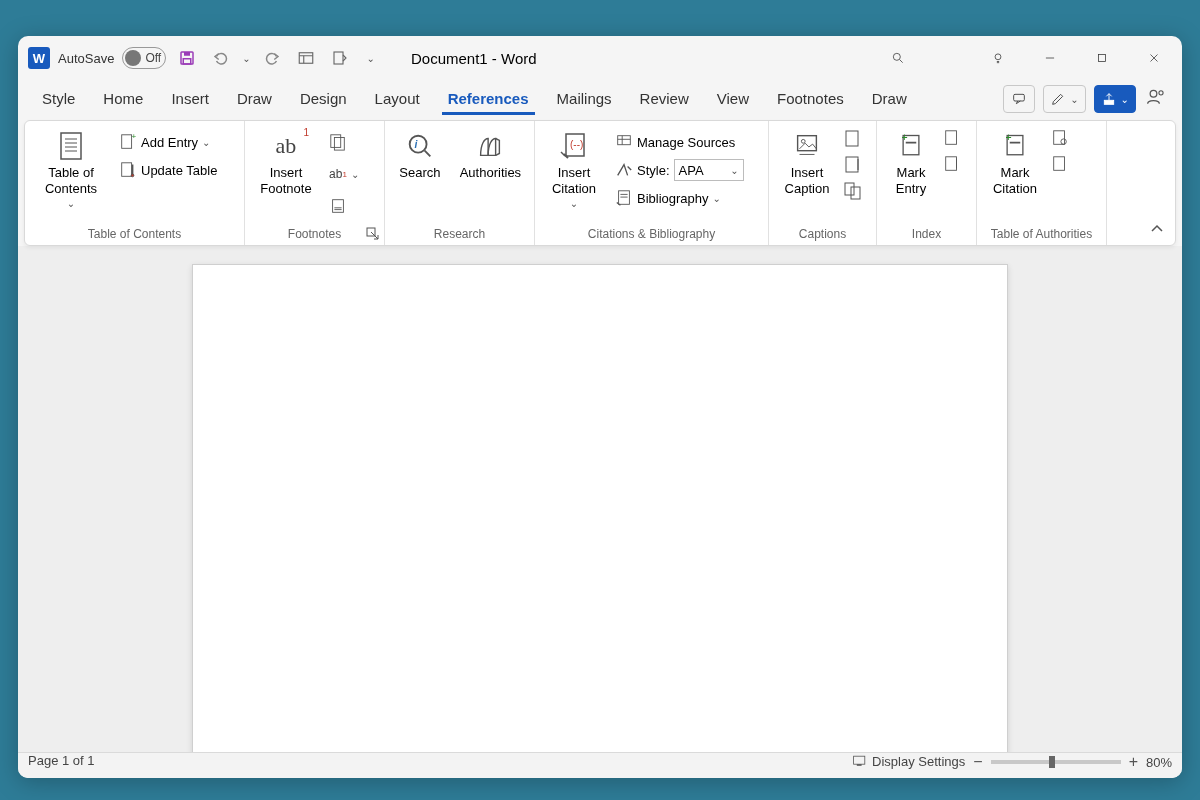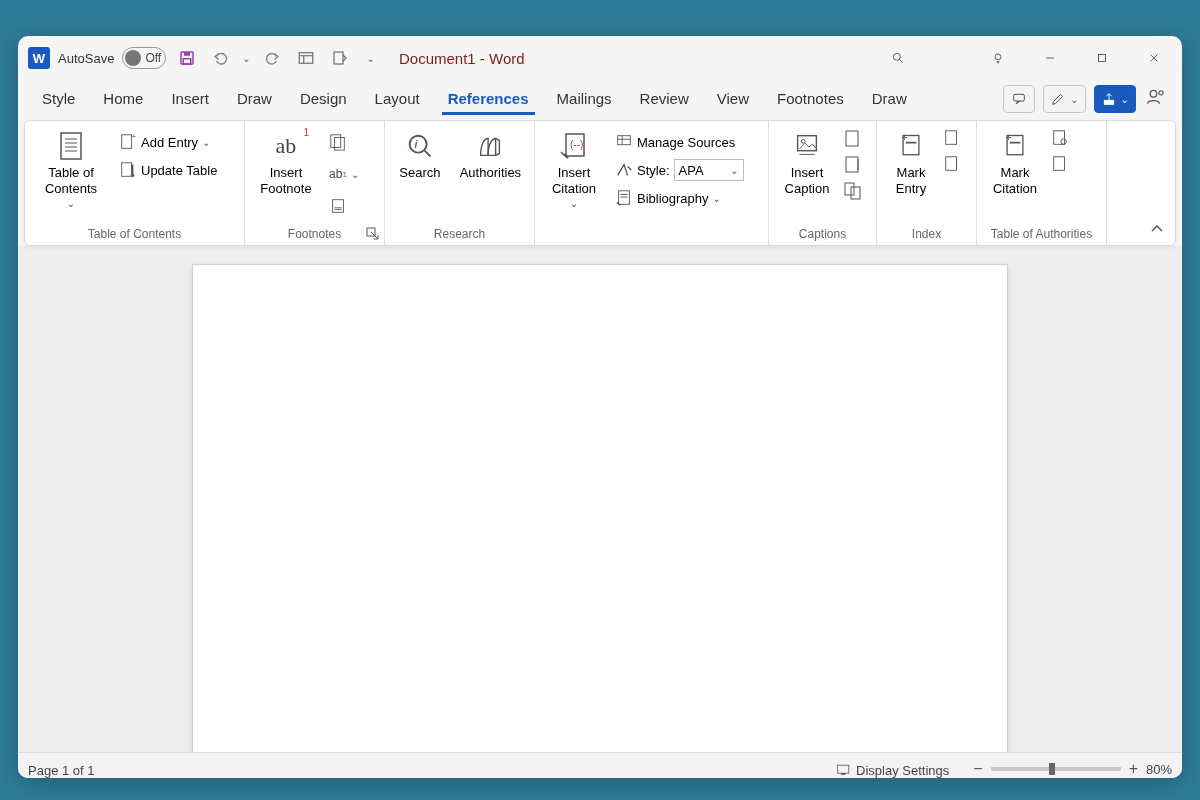--- a/index.html
+++ b/index.html
@@ -6,21 +6,21 @@
   body { background: #2e7c97; width: 1200px; height: 800px; overflow: hidden; }
   .window { position: absolute; top: 36px; left: 18px; width: 1164px; height: 742px; background: #f5f5f5; border-radius: 10px; box-shadow: 0 4px 24px rgba(0,0,0,.25); display: flex; flex-direction: column; overflow: hidden; }
   
   .titlebar { height: 44px; display: flex; align-items: center; padding: 0 6px 0 10px; gap: 8px; font-size: 13px; color: #333; }
   .word-logo { width: 22px; height: 22px; background: #185abd; border-radius: 3px; position: relative; display:flex;align-items:center;justify-content:center;}
   .word-logo::after { content:"W"; color:#fff; font-weight:700; font-size:13px;}
   .autosave-pill { display:flex; align-items:center; gap:4px; border:1px solid #999; border-radius: 12px; height:22px; padding:0 4px 0 2px; font-size:12px; color:#444; }
   .autosave-dot{ width:16px;height:16px;border-radius:50%;background:#777;}
   .qat-icon{ width:26px;height:26px;display:flex;align-items:center;justify-content:center;border-radius:3px;}
   .qat-icon svg{ width:18px;height:18px;}
-  .titlebar .title{ margin-left:16px; font-size:15px; color:#7f1d1d;}
+  .titlebar .title{ margin-left:28px; font-size:15px; color:#000000;}
   .titlebar .spacer{ flex:1;}
   .winbtn{ width:44px;height:40px;display:flex;align-items:center;justify-content:center;}
   .winbtn svg{ width:14px;height:14px;stroke:#333;stroke-width:1.3;fill:none;}
   
   .tabrow{ height:38px; display:flex; align-items:center; padding:0 10px; gap:0; font-size:15px; color:#333; }
   .tab{ padding:6px 14px 8px; cursor:default; position:relative;}
   .tab.active{ color:#185abd; font-weight:600;}
   .tab.active::after{ content:""; position:absolute; left:8px; right:8px; bottom:0; height:3px; background:#185abd;}
   .tabrow .spacer{flex:1;}
   .tabrow .rightctl{ display:flex; gap:8px; margin-right:4px;}
@@ -41,21 +41,21 @@
   .smallrow .ico{width:18px;height:18px;display:flex;align-items:center;justify-content:center;}
   .col{ display:flex; flex-direction:column; gap:2px; padding-top:4px;}
   .sel{ border:1px solid #bcbcbc; height:22px; font-size:13px; padding:0 4px; width:70px; display:flex; align-items:center; justify-content:space-between; background:#fff;}
   .chev{ font-size:10px; color:#555;}
   .dlauncher{ position:absolute; right:4px; bottom:4px; width:14px;height:14px;}
   .collapse{ position:absolute; right:10px; bottom:8px;}
   
   .docarea{ flex:1; background:#eeeeee; display:flex; justify-content:center; overflow:hidden; padding-top:18px;}
   .page{ width:816px; height:1056px; background:#fff; border:1px solid #cfcfcf; box-shadow:0 2px 6px rgba(0,0,0,.12);}
   
-  .statusbar{ height:26px; background:#f3f3f3; border-top:1px solid #dadada; display:flex; align-items:flex-end; padding:0 10px; font-size:13px; color:#444; gap:24px;}
+  .statusbar{ height:26px; background:#f3f3f3; border-top:1px solid #dadada; display:flex; align-items:flex-start; padding:0 10px; font-size:13px; color:#444; gap:8px;}
   .statusbar .spacer{flex:1;}
   .zoom{ display:flex; align-items:center; gap:8px;}
   .zoom-track{ width:130px; height:4px; background:#c8c8c8; position:relative;}
   .zoom-thumb{ position:absolute; top:-4px; width:6px; height:12px; background:#666;}
   svg{display:block;}
   .grey path,.grey rect,.grey circle,.grey line,.grey polyline{ stroke:#555; }
 </style>
 </head>
 <body>
 
@@ -334,20 +334,21 @@
                   <line x1="6" y1="6" x2="14" y2="6" stroke="#555"></line>
                   <line x1="6" y1="9" x2="14" y2="9" stroke="#555"></line>
                   <path d="M2 15 L6 18" stroke="#2a6fb5" stroke-width="1.5"></path>
                 </svg>
               </div>
             <span>Bibliography</span>
             <span class="chev">⌄</span>
           </div>
         </div>
       </div>
+      <div class="group-label">Citations &amp; Bibliography</div>
     </div>
 
     <div class="group" style="width:108px;">
       <div class="group-body">
         <div class="bigbtn" style="width:64px;">
           <div class="ico">
               <svg viewBox="0 0 32 32" width="30" height="30">
                 <rect x="6" y="5" width="20" height="16" fill="none" stroke="#555" stroke-width="1.5"></rect>
                 <circle cx="12" cy="11" r="2" fill="none" stroke="#2a6fb5"></circle>
                 <path d="M8 19 L14 13 L18 17 L22 14 L26 19" fill="none" stroke="#2a6fb5"></path>

